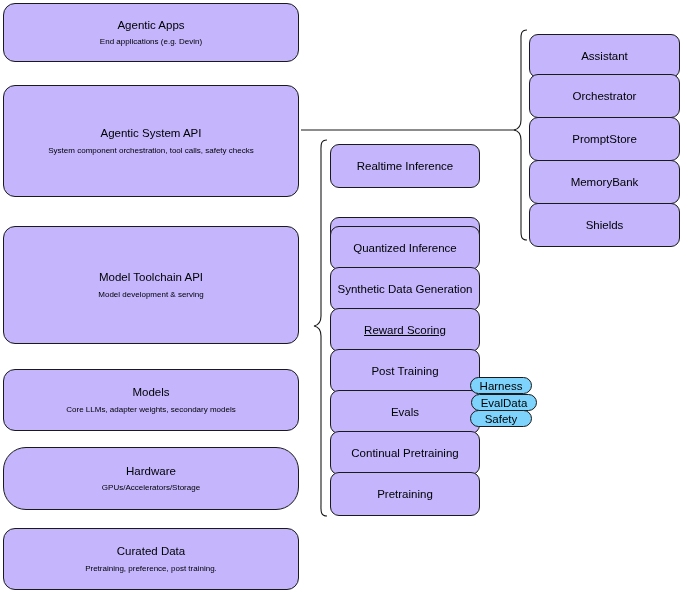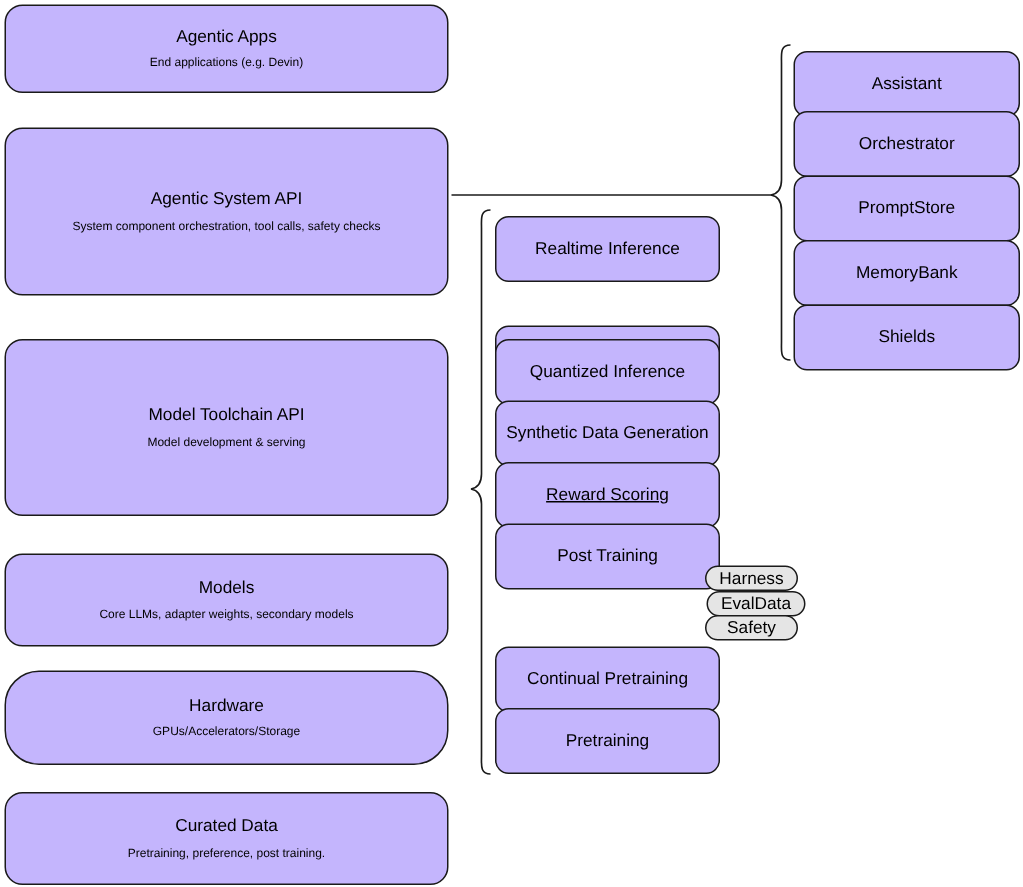--- a/index.html
+++ b/index.html
@@ -56,21 +56,21 @@
   }
   .right {
     left: 529px;
     width: 151px;
   }
   
   .tag {
     position: absolute;
     box-sizing: border-box;
     border: 1px solid #1a1a1a;
-    background: #e5e5e5;
+    background: #7dd3fc;
     border-radius: 11px;
     height: 17px;
     display: flex;
     align-items: center;
     justify-content: center;
     font-size: 11.5px;
     z-index: 5;
   }
   svg.overlay {
     position: absolute;
@@ -138,20 +138,23 @@
   </div>
   <div class="node item mid" style="top:267px;">
     <span>Synthetic Data Generation</span>
   </div>
   <div class="node item mid" style="top:308px;text-decoration:underline;">
     <span>Reward Scoring</span>
   </div>
   <div class="node item mid" style="top:349px;">
     <span>Post Training</span>
   </div>
+  <div class="node item mid" style="top:390px;">
+    <span>Evals</span>
+  </div>
   <div class="node item mid" style="top:431px;">
     <span>Continual Pretraining</span>
   </div>
   <div class="node item mid" style="top:472px;">
     <span>Pretraining</span>
   </div>
 
   <div class="tag" style="left:470px; top:377px; width:62px;">
     <span>Harness</span>
   </div>

